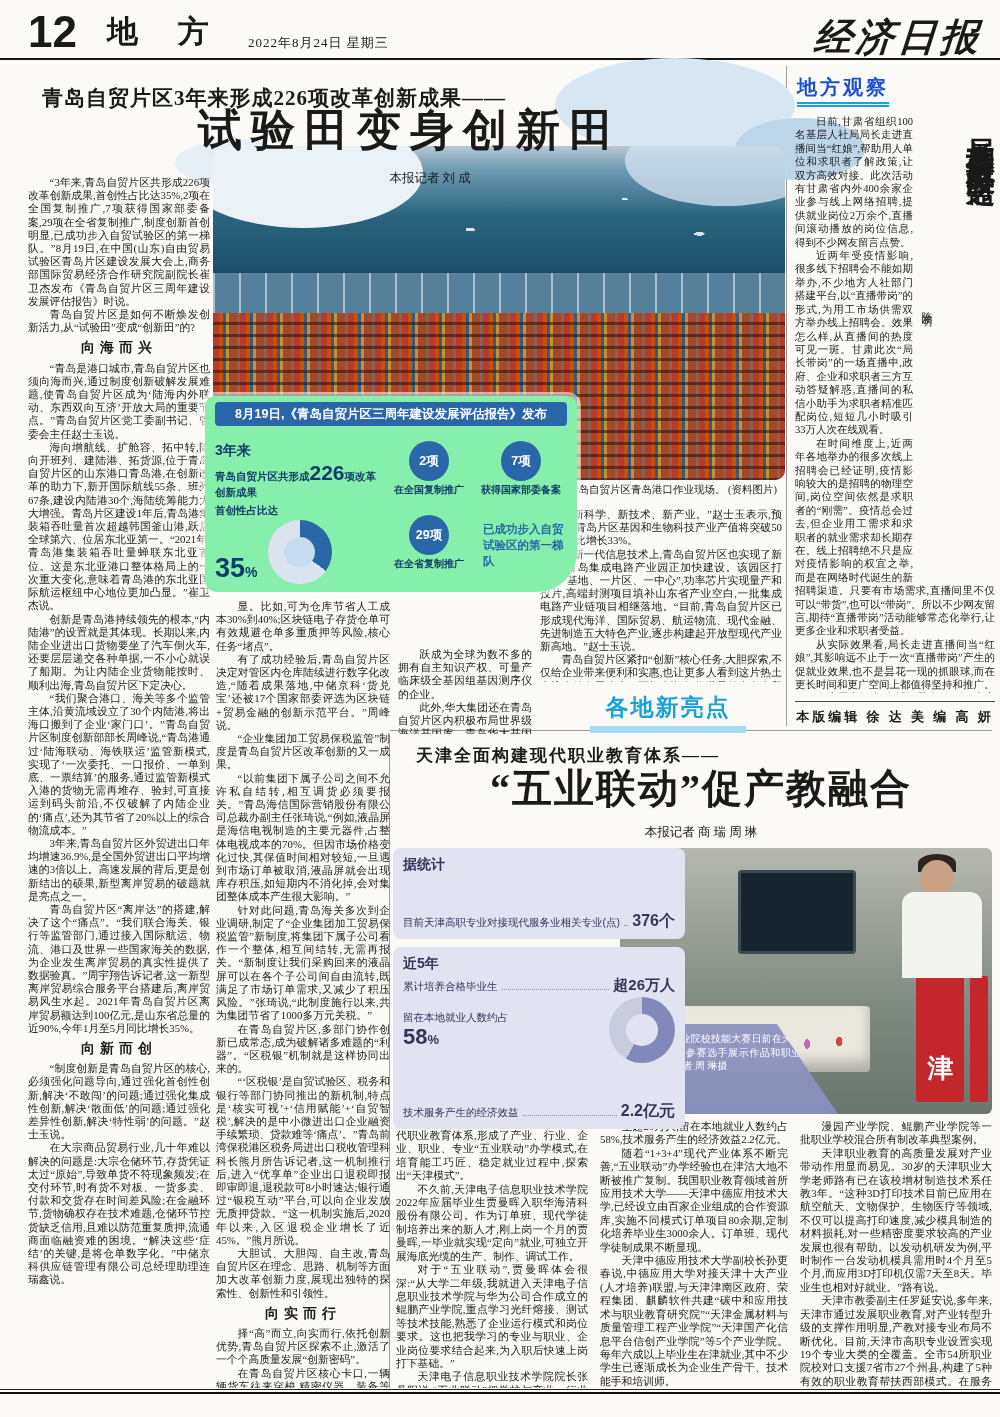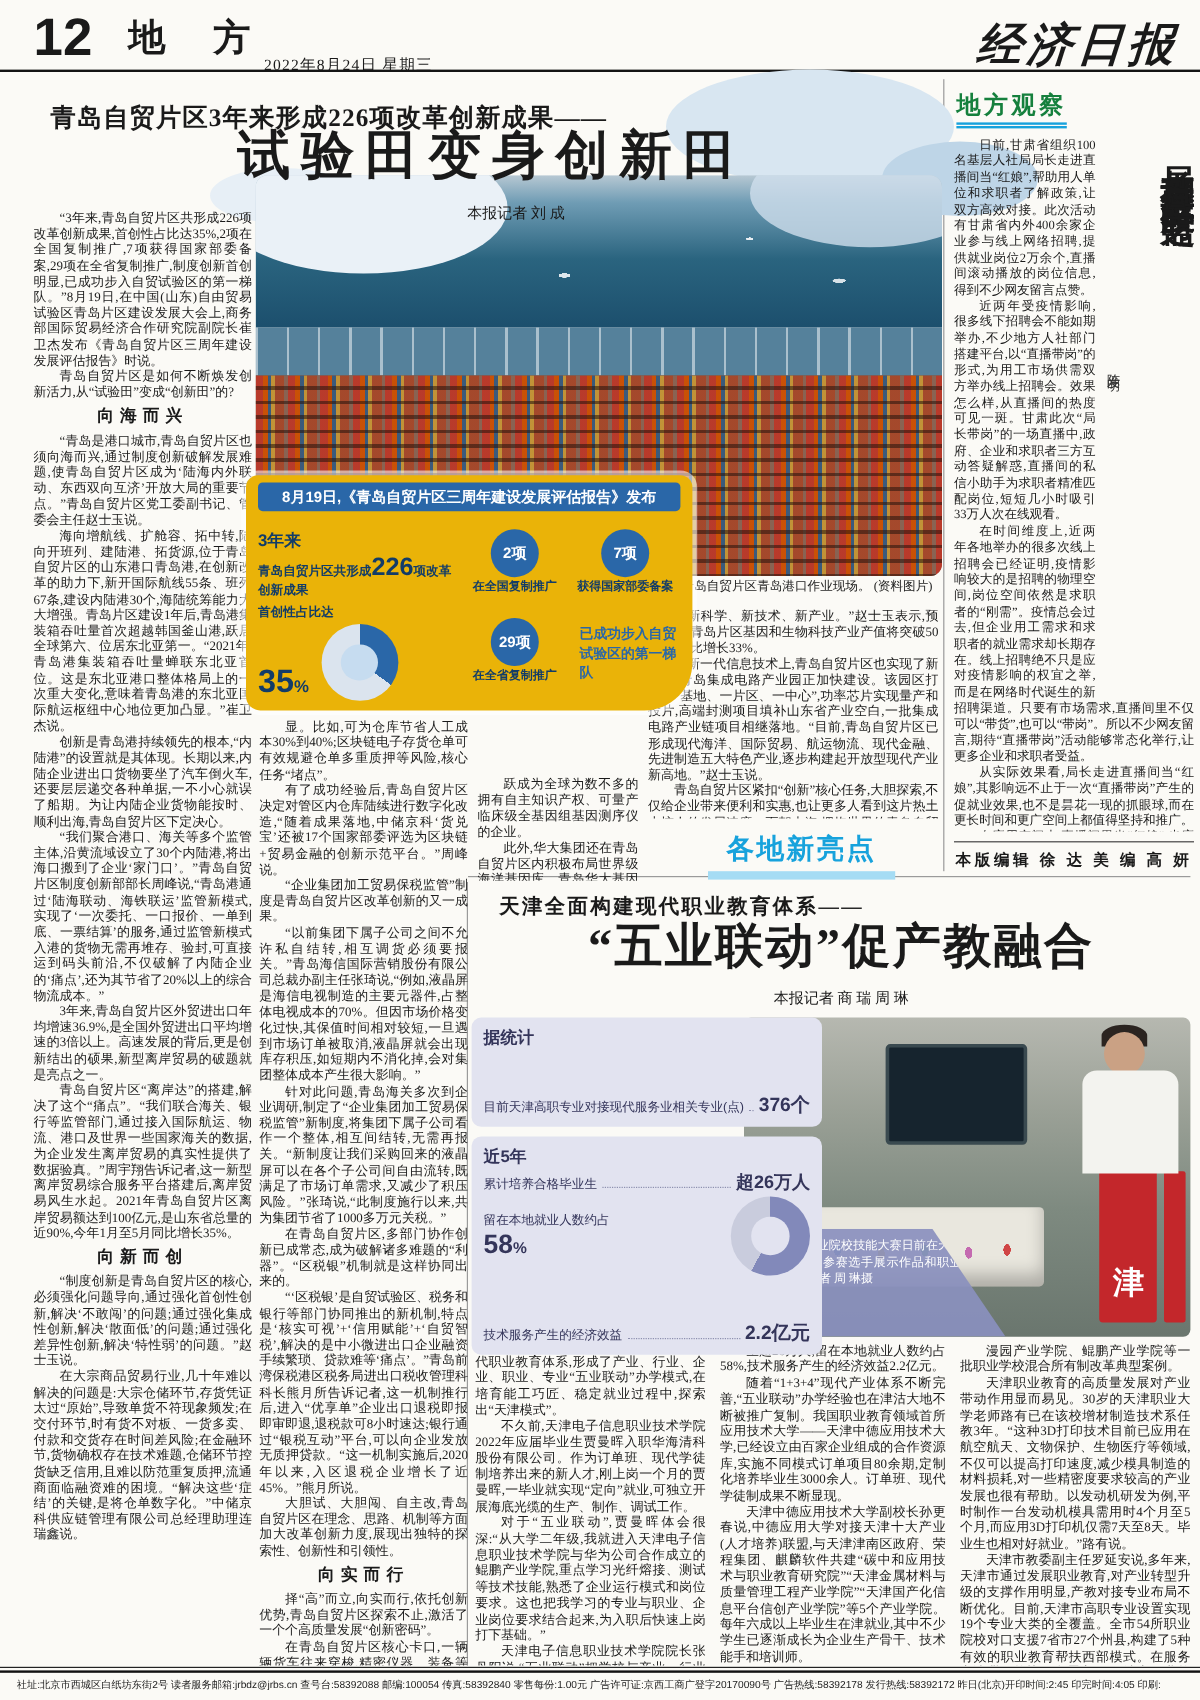--- a/index.html
+++ b/index.html
@@ -4,21 +4,21 @@
 <style>
   html,body{margin:0;padding:0;background:#e8e6e0;}
   .page{position:relative;width:1000px;height:1417px;margin:0 auto;background:#fbfaf6;
         font-family:"Liberation Serif","DejaVu Serif",serif;color:#1a1a1a;overflow:hidden;}
   [data-name]{box-sizing:border-box;}
 
   
   .hdr{position:absolute;left:28px;top:10px;right:10px;height:48px;}
   .pageno{font:900 44px/44px "Liberation Sans",sans-serif;display:inline-block;vertical-align:top;}
   .secname{font:900 31px/44px "Liberation Serif",serif;letter-spacing:16px;display:inline-block;margin-left:26px;vertical-align:top;}
-  .issuedate{position:absolute;left:192px;top:24px;font:13px "Liberation Serif",serif;letter-spacing:1px;margin-top:11px;}
+  .issuedate{position:absolute;left:220px;top:24px;font:13px "Liberation Serif",serif;letter-spacing:1px;}
   .masthead{position:absolute;right:8px;top:2px;font:900 38px "Liberation Serif",serif;font-style:italic;letter-spacing:4px;transform:skewX(-4deg);}
   .hdr-rule{position:absolute;left:0;top:58px;width:1000px;height:2px;background:#141414;}
 
   
   .q-kicker{position:absolute;left:42px;top:84px;font:700 21px "Liberation Serif",serif;letter-spacing:1px;z-index:5;}
   .q-title{position:absolute;left:150px;top:104px;width:520px;text-align:center;
            font:900 44px/52px "Liberation Sans","DejaVu Sans",sans-serif;letter-spacing:9px;z-index:5;}
   .q-byline{position:absolute;left:330px;top:170px;width:200px;text-align:center;font:12.5px "Liberation Serif",serif;z-index:5;}
   .blob{position:absolute;border-radius:50%;z-index:1;}
   .blob1{left:555px;top:58px;width:240px;height:95px;background:#d8e6f1;}
@@ -41,21 +41,21 @@
   .pq-yard:before{content:"";position:absolute;inset:0;opacity:.85;
     background:repeating-linear-gradient(90deg,#c0392b 0 6px,#d35400 6px 10px,#2c5f8a 10px 13px,#caa13a 13px 16px,#a84a2c 16px 24px,#88695a 24px 27px);}
   .pq-yard:after{content:"";position:absolute;inset:0;
     background:repeating-linear-gradient(180deg,transparent 0 9px,rgba(35,18,12,.55) 9px 12px);}
   .pq-wave{position:absolute;left:-30px;top:-28px;width:240px;height:110px;background:#eaf1f7;border-radius:50%;}
   .pq-wave2{position:absolute;right:-40px;top:-30px;width:200px;height:90px;background:#cfdfec;border-radius:50%;opacity:.8;}
 
   .q-caption{position:absolute;left:542px;top:483px;width:240px;font:10.5px/14px "Liberation Serif",serif;color:#222;text-align:center;z-index:4;}
 
   
-  .ig{position:absolute;left:205px;top:396px;width:372px;height:196px;background:#eab308;
+  .ig{position:absolute;left:205px;top:396px;width:372px;height:196px;background:#86efac;
       border-radius:10px 10px 40px 12px;padding:6px 10px 4px;z-index:6;box-shadow:0 0 0 4px rgba(255,255,255,.55);}
   .ig-banner{background:#2a67a8;color:#fff;font:700 12.5px/20px "Liberation Sans",sans-serif;
       text-align:center;border-radius:4px;padding:2px 4px;}
   .ig-body{display:flex;margin-top:15px;}
   .ig-left{width:168px;color:#123c68;}
   .ig-period{font:900 14px/18px "Liberation Sans",sans-serif;}
   .ig-line{font:700 10.5px/15px "Liberation Sans",sans-serif;margin-top:2px;}
   .ig-big{font:900 21px "Liberation Sans",sans-serif;}
   .ig-first{font:700 10.5px/15px "Liberation Sans",sans-serif;margin-top:3px;}
   .ig-first-row{display:flex;align-items:flex-end;gap:10px;margin-top:2px;}
@@ -80,21 +80,21 @@
   .colC{left:398px;top:648px;width:134px;height:86px;}
   .colD{left:540px;top:508px;width:242px;height:174px;}
 
   .hl-banner{position:absolute;left:590px;top:692px;width:156px;text-align:center;z-index:4;
      font:900 23px "Liberation Sans",sans-serif;color:#17a2dc;letter-spacing:2px;
      border-bottom:7px solid #a5dcf4;padding-bottom:3px;}
 
   
   .sb-rule{position:absolute;left:786px;top:66px;width:1px;height:660px;background:#9a9a9a;}
   .sidebar{position:absolute;left:795px;top:74px;width:200px;height:652px;z-index:3;}
-  .sb-tag{display:inline-block;margin-left:2px;color:#15803d;font:900 20px "Liberation Sans",sans-serif;
+  .sb-tag{display:inline-block;margin-left:2px;color:#1d4ed8;font:900 20px "Liberation Sans",sans-serif;
           letter-spacing:3px;border-bottom:5px double #17a2dc;padding-bottom:1px;}
   .sb-body{margin-top:8px;height:578px;overflow:hidden;font:10.5px/13.4px "Liberation Serif",serif;text-align:justify;}
   .sb-vert{float:right;width:76px;height:452px;margin:0 0 6px 6px;position:relative;}
   .sb-title-v{position:absolute;right:0;top:0;height:452px;writing-mode:vertical-rl;
       font:900 29px "Liberation Sans",sans-serif;letter-spacing:3px;line-height:1;}
   .sb-author-v{position:absolute;left:0;top:188px;writing-mode:vertical-rl;font:11px "Liberation Serif",serif;letter-spacing:2px;color:#333;}
   .sb-editors{position:absolute;left:0;right:0;bottom:0;border-top:1px solid #444;
       padding-top:6px;text-align:center;font:700 13px "Liberation Serif",serif;letter-spacing:3px;background:#fbfaf6;}
 
   
@@ -332,15 +332,14 @@
       <p class="para" data-name="body-paragraph">天津中德应用技术大学副校长孙更春说,中德应用大学对接天津十大产业(人才培养)联盟,与天津津南区政府、荣程集团、麒麟软件共建“碳中和应用技术与职业教育研究院”“天津金属材料与质量管理工程产业学院”“天津国产化信息平台信创产业学院”等5个产业学院。每年六成以上毕业生在津就业,其中不少学生已逐渐成长为企业生产骨干、技术能手和培训师。</p>
     </div>
   <div class="colT colT3" data-name="tianjin-column-3">
       <p class="para" data-name="body-paragraph">漫园产业学院、鲲鹏产业学院等一批职业学校混合所有制改革典型案例。</p>
       <p class="para" data-name="body-paragraph">天津职业教育的高质量发展对产业带动作用显而易见。30岁的天津职业大学老师路有已在该校增材制造技术系任教3年。“这种3D打印技术目前已应用在航空航天、文物保护、生物医疗等领域,不仅可以提高打印速度,减少模具制造的材料损耗,对一些精密度要求较高的产业发展也很有帮助。以发动机研发为例,平时制作一台发动机模具需用时4个月至5个月,而应用3D打印机仅需7天至8天。毕业生也相对好就业。”路有说。</p>
       <p class="para" data-name="body-paragraph">天津市教委副主任罗延安说,多年来,天津市通过发展职业教育,对产业转型升级的支撑作用明显,产教对接专业布局不断优化。目前,天津市高职专业设置实现19个专业大类的全覆盖。全市54所职业院校对口支援7省市27个州县,构建了5种有效的职业教育帮扶西部模式。在服务京津冀职教协同发展方面,天津市职业教育已构建共研、共建、共用、共享、共赢“五共机制”,推动政、行、企、校、研“五方携手”,搭建产教对接平台12个。协作援建承德应用技术职业学院,建设天津交通职业学院青龙分校、天津职业大学威县分校和天津职业大学雄安新区培训基地,为雄安新区高质量发展提供人力资源支撑。</p>
     </div>
 
   <div class="f-rule1" data-name="footer-rule"></div>
   <div class="f-rule2" data-name="footer-rule"></div>
-  <div class="f-text" data-name="footer-imprint">社址:北京市西城区白纸坊东街2号  读者服务邮箱:jrbdz@jrbs.cn  查号台:58392088  邮编:100054  传真:58392840  零售每份:1.00元  广告许可证:京西工商广登字20170090号  广告热线:58392178  发行热线:58392172  昨日(北京)开印时间:2:45  印完时间:4:05  印刷:</div>
 
 </div>
 
 </body></html>

